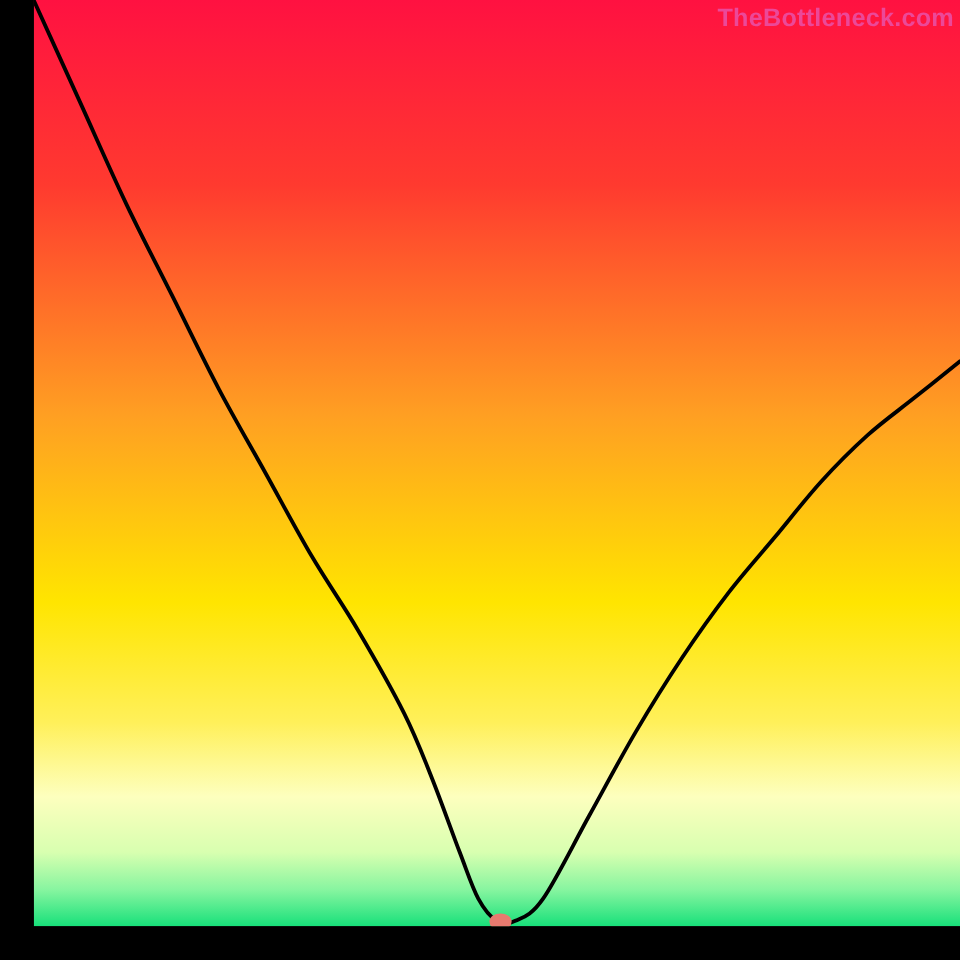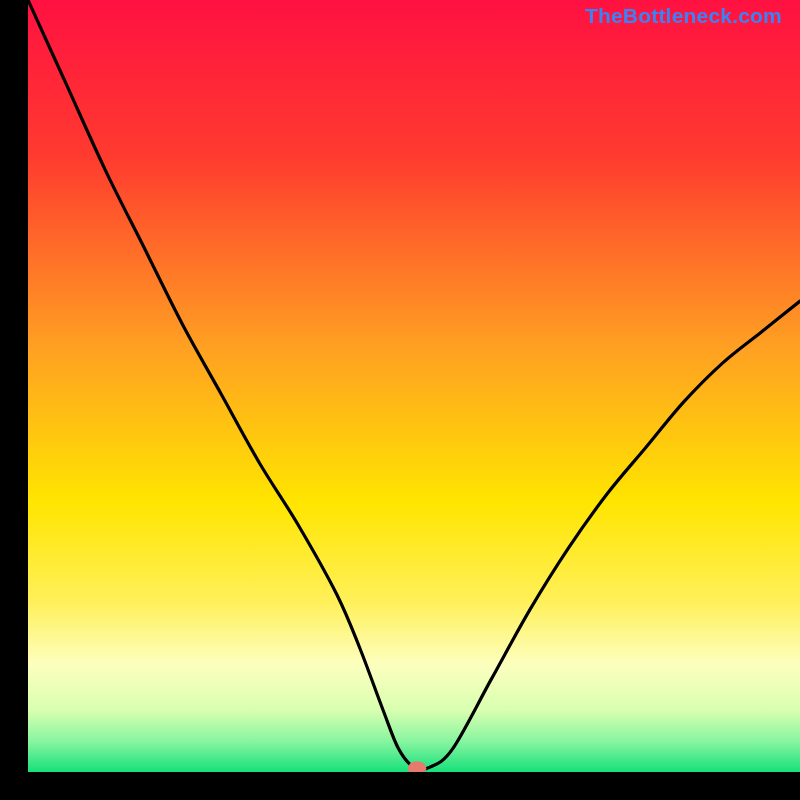--- a/index.html
+++ b/index.html
@@ -21,22 +21,22 @@
     position: absolute;
     left: 28px;
     top: 0;
     width: 772px;
     height: 772px;
     overflow: hidden;
   }
   .watermark {
     position: absolute;
     top: 4px;
-    right: 18px;
-    color: #3b82f6;
+    right: 5px;
+    color: #ec4899;
     font-size: 21px;
     font-weight: 600;
     letter-spacing: 0.2px;
     z-index: 10;
   }
   svg {
     display: block;
   }
 </style>
 </head>

